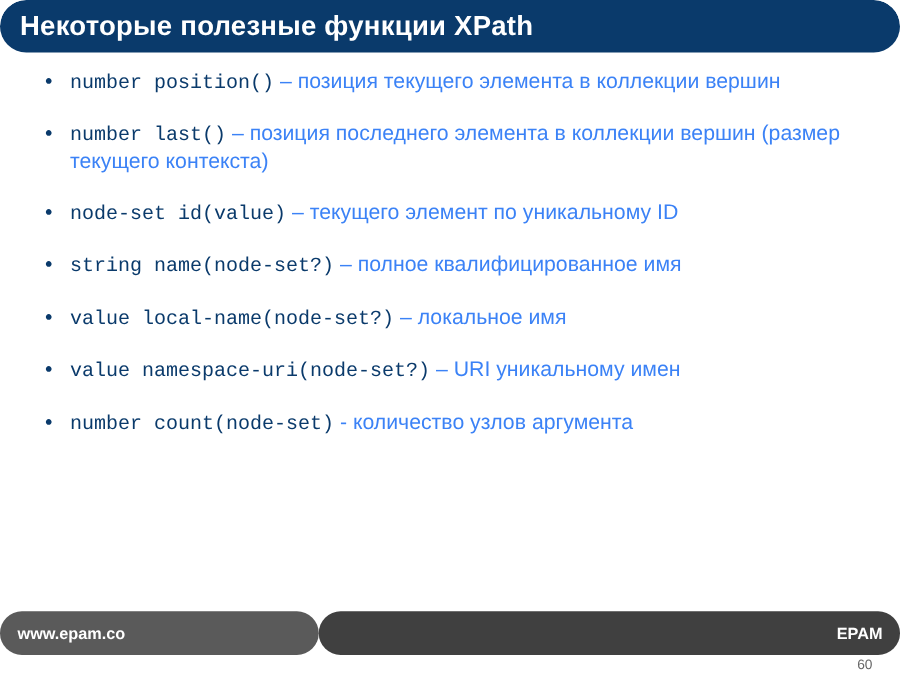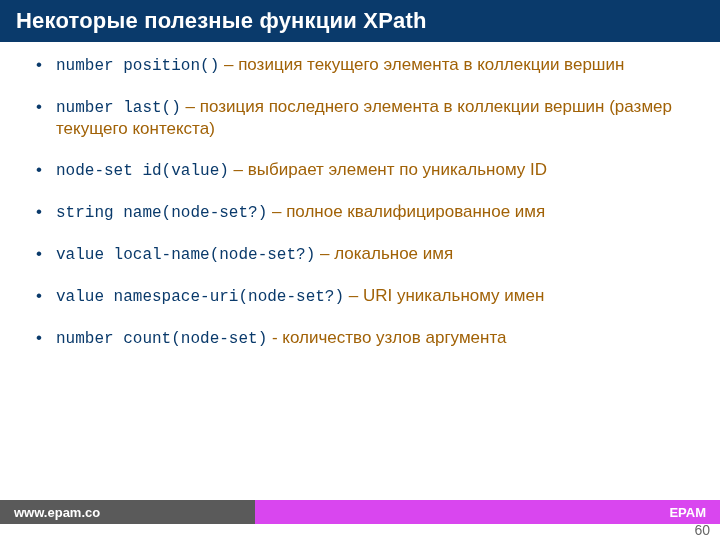--- a/index.html
+++ b/index.html
@@ -1,15 +1,15 @@
 <!DOCTYPE html>
 <html><head>
 <meta charset="utf-8">
 <style>
-  * { margin: 0; padding: 0; box-sizing: border-box; }
+  * { margin: 0; padding: 0; box-sizing: border-box; border-radius: 21px; }
   body {
     width: 720px;
     height: 540px;
     font-family: Arial, Helvetica, sans-serif;
     background: #ffffff;
     position: relative;
     overflow: hidden;
   }
   .title-bar {
     background: #0a3a6b;
@@ -38,75 +38,75 @@
     top: 0;
     color: #0a3a6b;
     font-size: 17px;
     line-height: 1.25;
   }
   .code {
     font-family: Consolas, "Courier New", monospace;
     color: #0a3a6b;
     font-size: 16px;
   }
-  .desc { color: #a16207; }
+  .desc { color: #3b82f6; }
   .footer {
     position: absolute;
     left: 0;
     bottom: 16px;
     width: 100%;
-    height: 24px;
+    height: 35px;
     display: flex;
     font-size: 13px;
   }
   .footer-left {
     background: #5a5a5a;
     color: #ffffff;
     flex: 0 0 255px;
     display: flex;
     align-items: center;
     padding-left: 14px;
     font-weight: bold;
   }
   .footer-right {
-    background: #d946ef;
+    background: #404040;
     color: #ffffff;
     flex: 1;
     display: flex;
     align-items: center;
     justify-content: flex-end;
     padding-right: 14px;
     font-weight: bold;
   }
   .page-num {
     position: absolute;
-    right: 10px;
+    right: 22px;
     bottom: 2px;
-    font-size: 14px;
+    font-size: 11px;
     color: #666;
   }
 </style>
 </head>
 <body>
 
 <div class="title-bar">Некоторые полезные функции XPath</div>
 
 <div class="content">
   <ul>
     <li class="item">
       <span class="bullet">•</span>
       <span class="code">number position()</span><span class="desc"><span> – </span><span>позиция текущего элемента в коллекции вершин</span></span>
     </li>
     <li class="item">
       <span class="bullet">•</span>
       <span class="code">number last()</span><span class="desc"><span> – </span><span>позиция последнего элемента в коллекции вершин (размер текущего контекста)</span></span>
     </li>
     <li class="item">
       <span class="bullet">•</span>
-      <span class="code">node-set id(value)</span><span class="desc"><span> – </span><span>выбирает элемент по уникальному ID</span></span>
+      <span class="code">node-set id(value)</span><span class="desc"><span> – </span><span>текущего элемент по уникальному ID</span></span>
     </li>
     <li class="item">
       <span class="bullet">•</span>
       <span class="code">string name(node-set?)</span><span class="desc"><span> – </span><span>полное квалифицированное имя</span></span>
     </li>
     <li class="item">
       <span class="bullet">•</span>
       <span class="code">value local-name(node-set?)</span><span class="desc"><span> – </span><span>локальное имя</span></span>
     </li>
     <li class="item">

